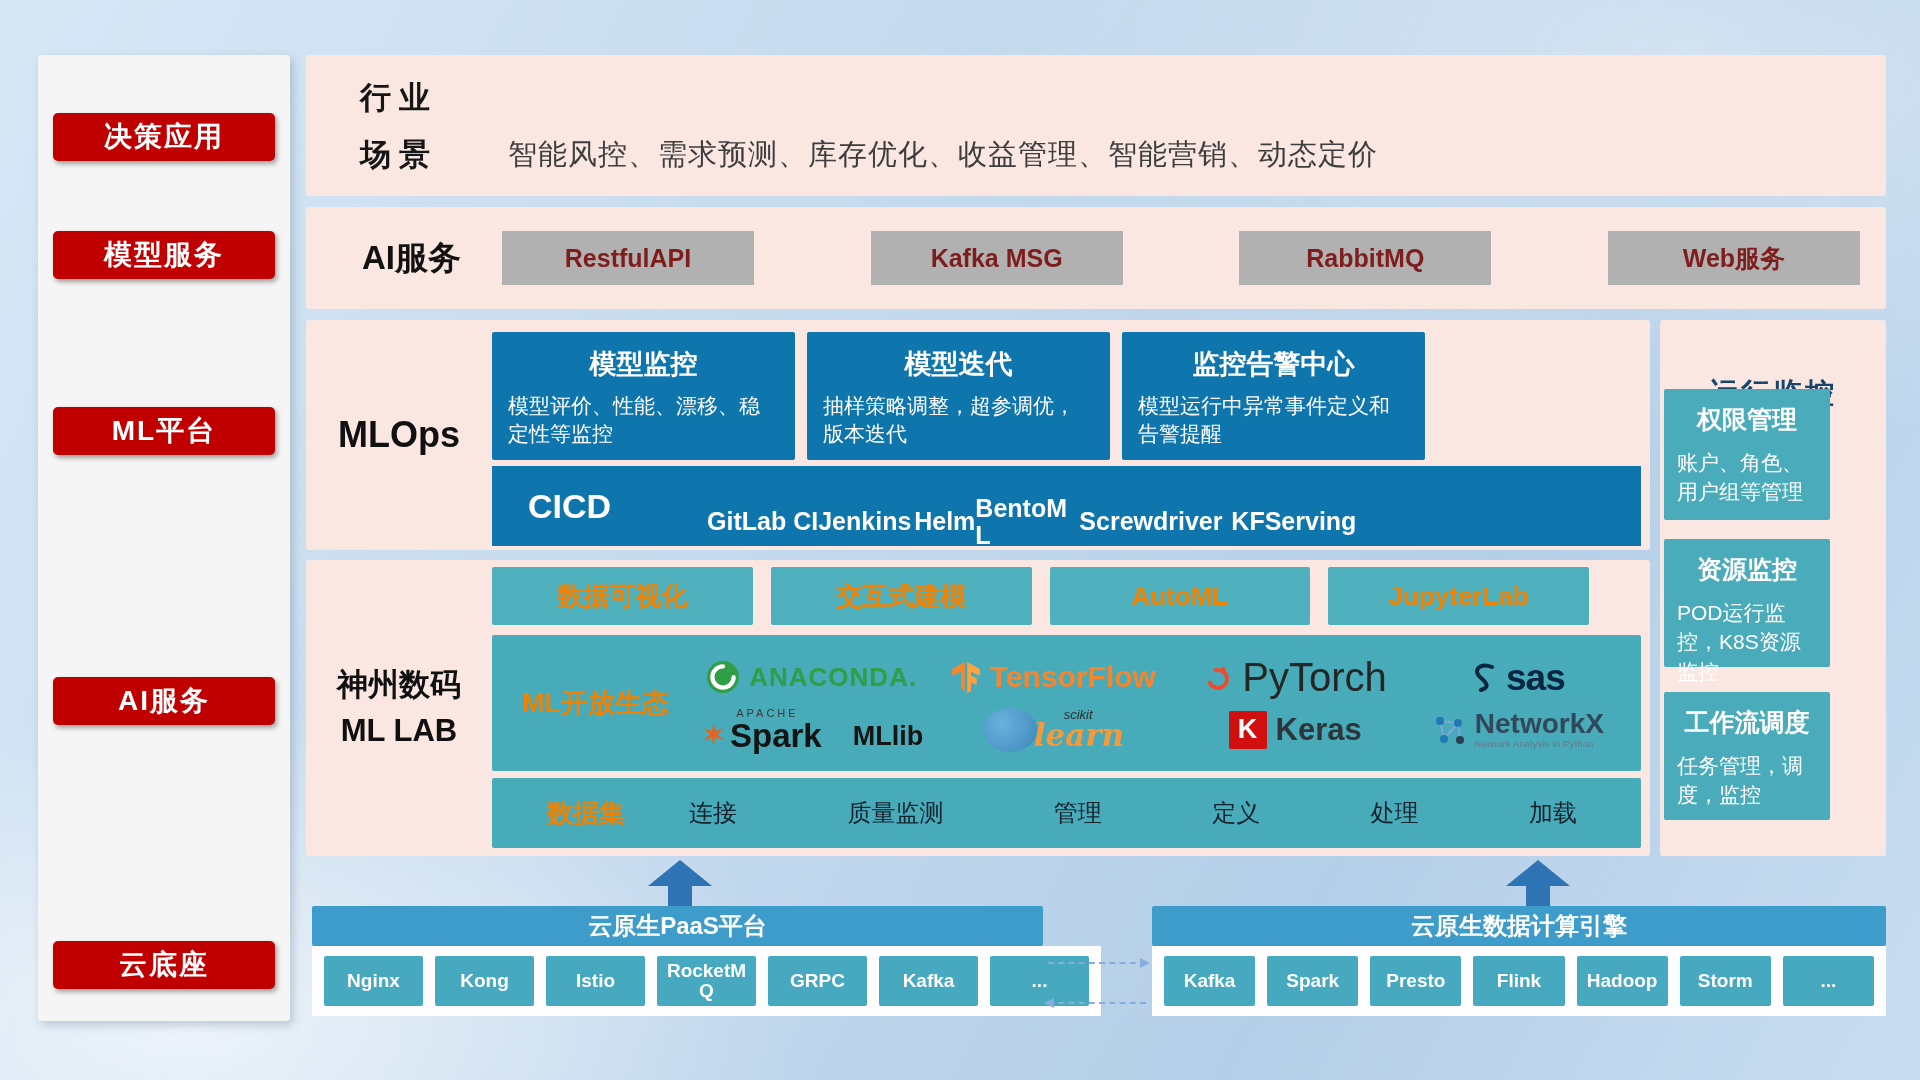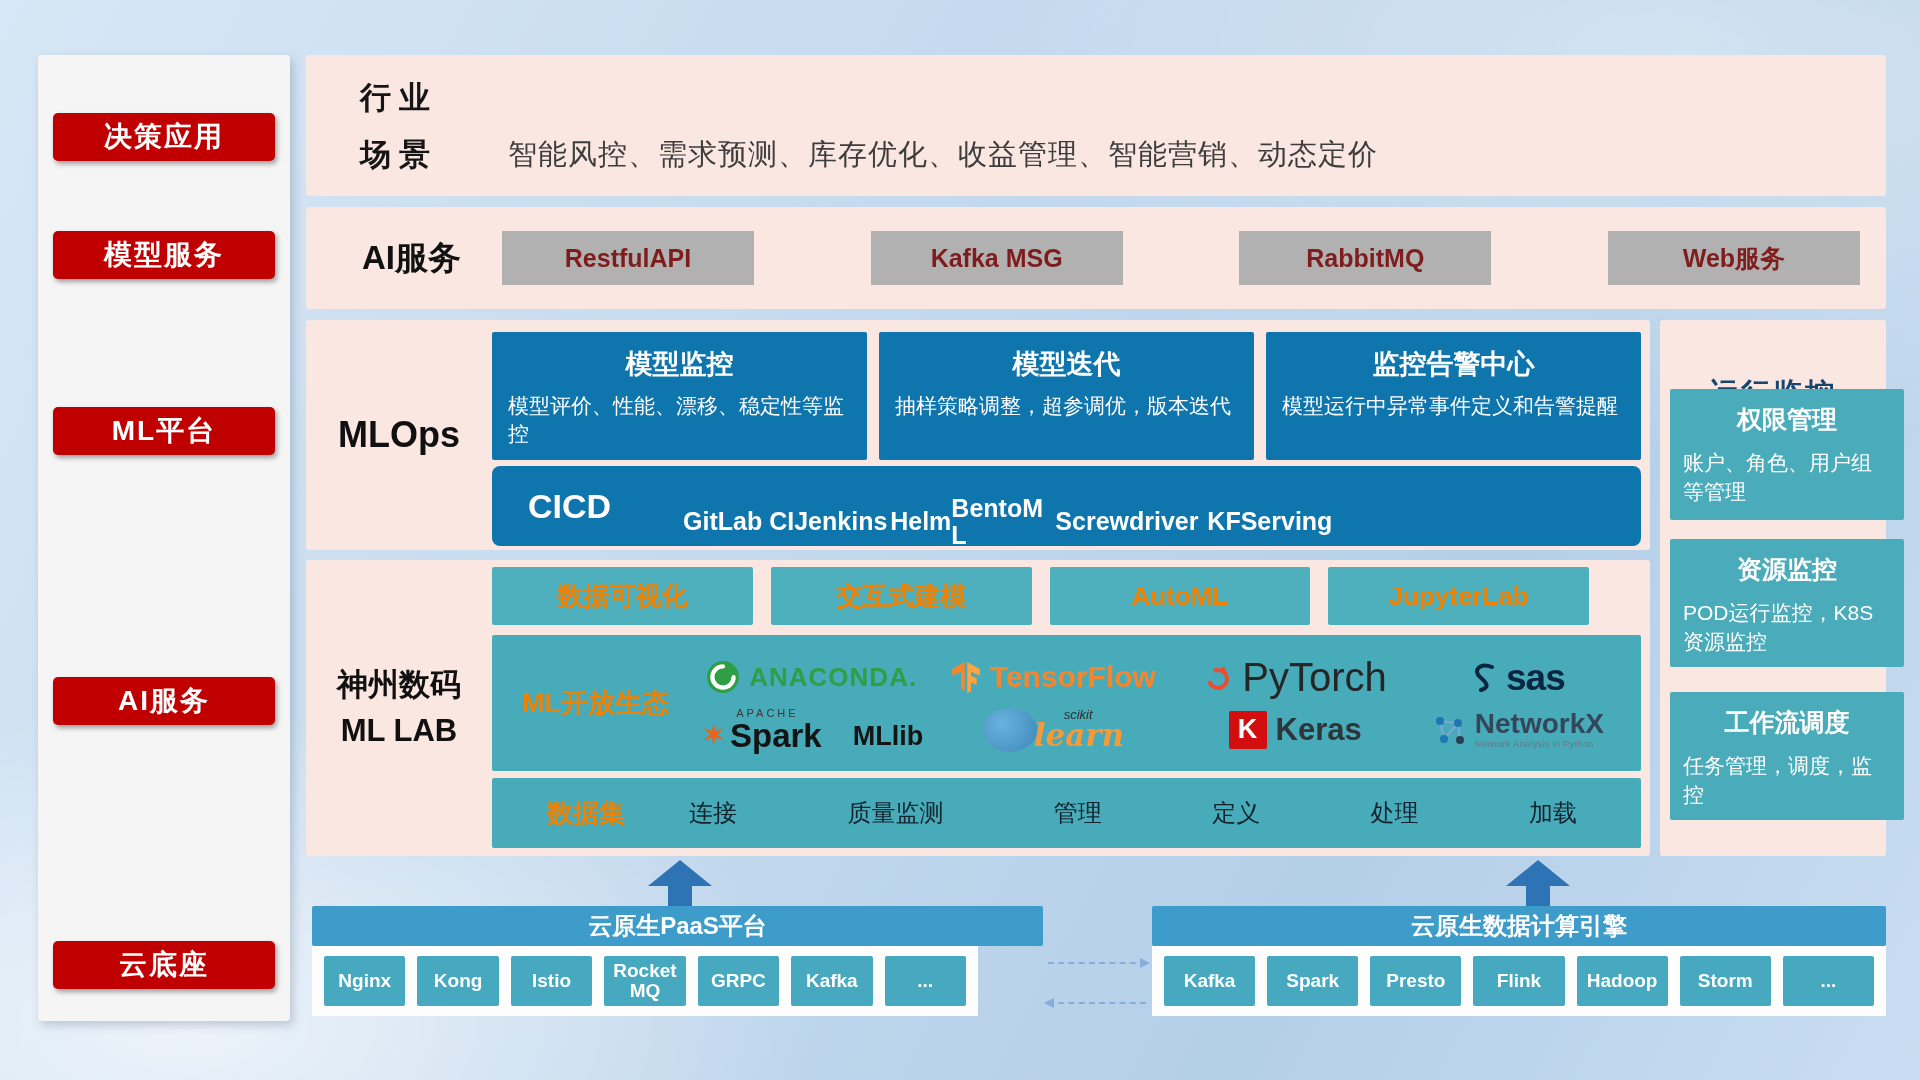--- a/index.html
+++ b/index.html
@@ -42,26 +42,26 @@
   .row2-label { width: 134px; font-size: 33px; font-weight: bold; color: #111; }
   .gray-buttons { flex: 1; display: flex; justify-content: space-between; margin-left: 6px; }
   .gray-btn { width: 252px; height: 54px; background: #b1b1b1; color: #7f1d1d; font-weight: bold;
               font-size: 25px; display: flex; align-items: center; justify-content: center; text-align: right; }
 
   
   .gutter-label { position: absolute; left: 0; top: 0; width: 186px; height: 100%;
                   display: flex; flex-direction: column; align-items: center; justify-content: center;
                   font-weight: bold; color: #101010; }
   .mlops-label { font-size: 36px; }
-  .mlops-cards { position: absolute; left: 186px; top: 12px; width: 1149px; display: flex; gap: 12px; }
+  .mlops-cards { position: absolute; left: 186px; top: 12px; width: 933px; display: flex; gap: 12px; }
   .blue-card { flex: 1; height: 128px; background: #0f75ad; color: #fff; padding: 10px 16px; border-radius: 2px; }
   .blue-card h3 { text-align: center; font-size: 27px; margin: 4px 0 10px; font-weight: bold; }
   .blue-card p { font-size: 21px; line-height: 1.35; }
   .cicd-bar { position: absolute; left: 186px; top: 146px; width: 1149px; height: 80px; background: #0f75ad;
-              display: flex; align-items: center; color: #fff; padding: 0 36px; border-radius: 8px; }
+              display: flex; align-items: center; color: #fff; padding: 0 36px; border-radius: 0; gap: 24px; }
   .cicd-label { font-size: 34px; font-weight: bold; }
   .cicd-tools { flex: 1; display: flex; justify-content: flex-start; align-items: center; margin-left: 72px; margin-top: 32px; }
   .cicd-tool { font-size: 25px; font-weight: bold; color: #fff; line-height: 1.1; }
   .wbreak { word-break: break-all; }
   .t-jenkins { width: 96px; } .t-bentoml { width: 104px; } .t-screwdriver { width: 152px; } .t-kfserving { width: 126px; }
 
   
   .mllab-label { font-size: 31px; line-height: 1.5; }
   .lab-tools { position: absolute; left: 186px; top: 7px; width: 1097px; display: flex; gap: 18px; }
   .lab-tool { flex: 1; height: 58px; background: #4fb0bd; color: #ef8200; font-weight: bold; font-size: 26px;
@@ -97,34 +97,34 @@
   .skl-learn { font-family: "DejaVu Serif", serif; font-style: italic; font-weight: bold; font-size: 31px; color: #f89939; }
   .keras-k { width: 38px; height: 38px; background: #d10f0f; color: #fff; font-weight: bold; font-size: 27px;
              display: flex; align-items: center; justify-content: center; border-radius: 2px; }
   .keras-text { font-size: 31px; font-weight: bold; color: #30353a; }
   .nx-texts { display: flex; flex-direction: column; line-height: 1.1; }
   .nx-name { font-size: 28px; font-weight: bold; color: #33475b; }
   .nx-sub { font-size: 9px; color: #64788c; letter-spacing: .4px; }
 
   
   .rp-title { text-align: center; padding-top: 18px; font-size: 29px; font-weight: bold; color: #17456e; letter-spacing: 3px; margin-top: 36px; }
-  .rp-card { position: absolute; left: 10px; width: 234px; background: #4aacba; color: #fff;
+  .rp-card { position: absolute; left: 4px; width: 166px; background: #4aacba; color: #fff;
              padding: 12px 13px; border-radius: 2px; }
   .rp-card h4 { text-align: center; font-size: 25px; font-weight: bold; margin: 2px 0 12px; }
   .rp-card p { font-size: 21px; line-height: 1.4; }
   .rpc0 { top: 69px;  height: 131px; } .rpc1 { top: 219px; height: 128px; } .rpc2 { top: 372px; height: 128px; }
 
   
   .tbar { position: absolute; top: 906px; height: 40px; background: #3d9cc9; color: #fff; font-weight: bold;
           font-size: 24px; display: flex; align-items: center; justify-content: center; border-radius: 2px; }
   .paas-bar { left: 312px; width: 731px; }
   .engine-bar { left: 1152px; width: 734px; }
   .strip { position: absolute; top: 946px; height: 70px; background: #fdfdfd; display: flex;
            align-items: center; gap: 12px; padding: 0 12px; }
-  .paas-strip { left: 312px; width: 666px; }
+  .paas-strip { left: 312px; width: 789px; }
   .engine-strip { left: 1152px; width: 734px; }
   .chip { flex: 1; height: 50px; background: #47a9c0; color: #fff; font-weight: bold; font-size: 19px;
           display: flex; align-items: center; justify-content: center; text-align: center;
           line-height: 1.05; border-radius: 2px; word-break: break-all; padding: 0 4px; }
 
   
   .up-arrow { position: absolute; top: 860px; width: 64px; }
   .up-arrow .head { width: 0; height: 0; border-left: 32px solid transparent; border-right: 32px solid transparent;
                     border-bottom: 26px solid #2e74b5; }
   .up-arrow .stem { width: 24px; height: 20px; background: #2e74b5; margin: 0 auto; }

